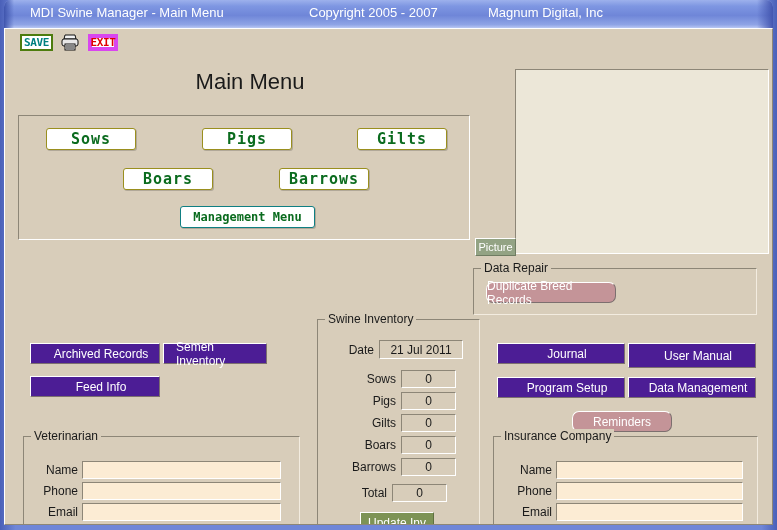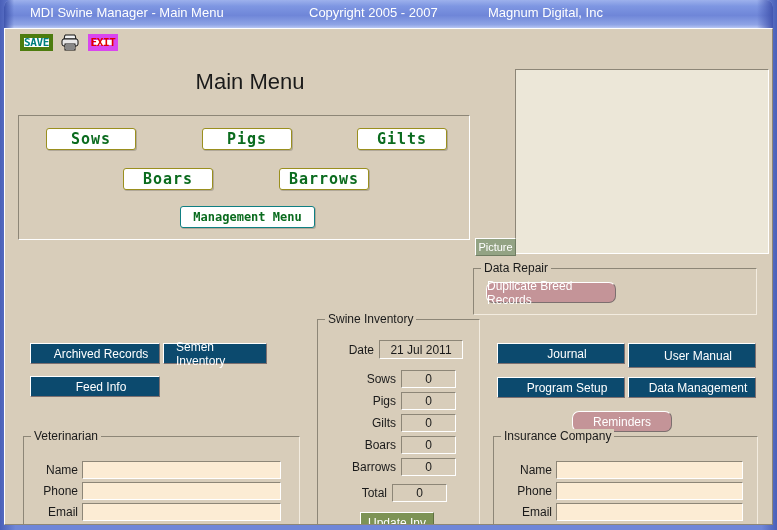--- a/index.html
+++ b/index.html
@@ -62,29 +62,29 @@
 
   
   #toolbar { position: absolute; left: 0; top: 0; width: 100%; height: 28px; }
   .tool {
     position: absolute; top: 5px;
     display: flex; align-items: center; justify-content: center;
   }
   #btn-save {
     left: 15px; width: 33px; height: 17px;
     background: #ffffff;
-    border: 4px solid #4d7c0f;
+    border: 2px solid #4d7c0f;
     color: #008080;
     font-family: "DejaVu Sans Mono", monospace;
     font-size: 11px; font-weight: bold; letter-spacing: -0.4px;
   }
   #btn-exit {
     left: 83px; width: 30px; height: 17px;
     background: #ffffff;
-    border: 6px solid #d946ef;
+    border: 4px solid #d946ef;
     color: #e00000;
     font-family: "DejaVu Sans Mono", monospace;
     font-size: 11px; font-weight: bold; letter-spacing: -0.4px;
   }
   #btn-print { left: 55px; top: 4px; width: 20px; height: 19px; }
 
   
   #page-title {
     position: absolute; left: 0; top: 40px; width: 470px;
     text-align: center;
@@ -165,21 +165,21 @@
   .pbtn {
     position: absolute;
     color: #ffffff;
     font-size: 12px;
     display: flex; align-items: center; justify-content: center;
     border: 1px solid #ffffff;
     border-right-color: #7c6f6f;
     border-bottom-color: #7c6f6f;
     cursor: default;
   }
-  .pbtn.crimson { background: #0c4a6e; padding-left: 12px; }
+  .pbtn.crimson { background: #4c1d95; padding-left: 12px; }
   .pbtn.muted   { background: #c49498; border-radius: 7px; }
 
   #db-archived { left: 25px;  top: 314px; width: 130px; height: 21px; }
   #db-semen    { left: 158px; top: 314px; width: 104px; height: 21px; }
   #db-feed     { left: 25px;  top: 347px; width: 130px; height: 21px; }
 
   #db-journal  { left: 492px; top: 314px; width: 128px; height: 21px; }
   #db-manual   { left: 623px; top: 314px; width: 128px; height: 25px; }
   #db-setup    { left: 492px; top: 348px; width: 128px; height: 21px; }
   #db-datamgmt { left: 623px; top: 348px; width: 128px; height: 21px; }

